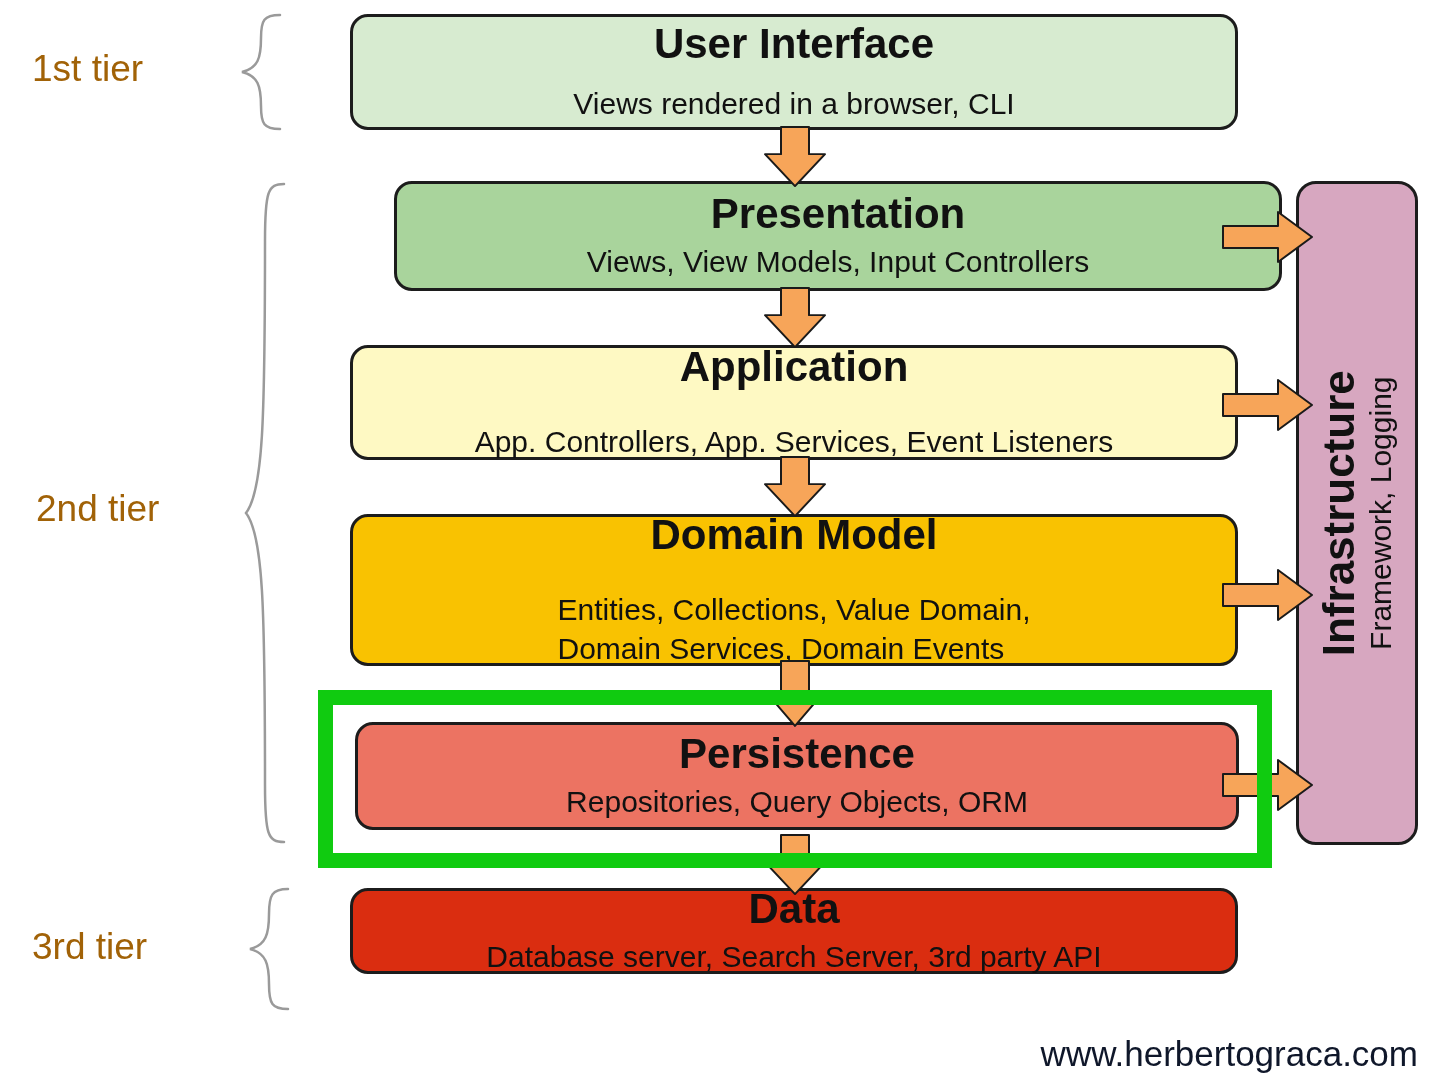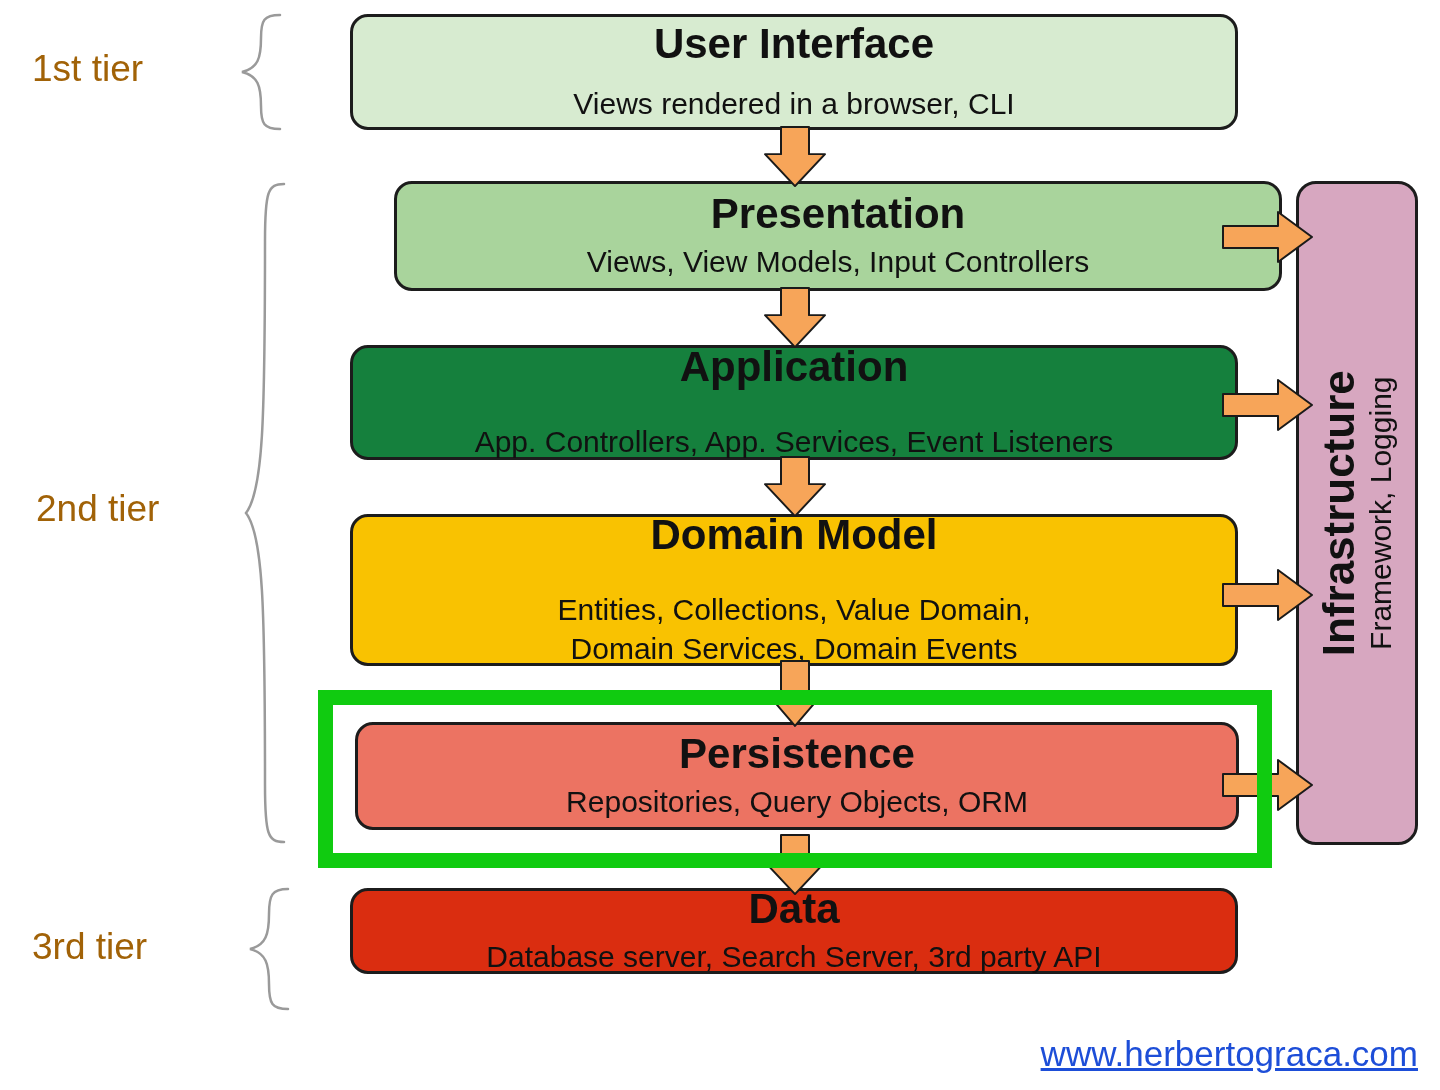--- a/index.html
+++ b/index.html
@@ -30,21 +30,21 @@
     font-size: 42px;
     font-weight: bold;
     color: #111111;
     line-height: 1.1;
     text-align: center;
   }
   .layer-subtitle {
     font-size: 30px;
     color: #111111;
     line-height: 1.3;
-    text-align: center;
+    text-align: left;
     white-space: pre-line;
     margin-top: 4px;
   }
   .layer-0 { top: 14px;  height: 116px; gap: 12px; }
   .layer-1 { top: 181px; height: 110px; margin-left: 44px; }
   .layer-2 { top: 345px; height: 115px; }
   .layer-3 { top: 514px; height: 152px; }
   .layer-4 { top: 722px; height: 108px; left: 355px; width: 884px; }
   .layer-5 { top: 888px; height: 86px; }
 
@@ -136,23 +136,22 @@
   .br-0 { left: 228px; top: 12px;  width: 60px; height: 120px; }
   .br-1 { left: 232px; top: 181px; width: 60px; height: 664px; }
   .br-2 { left: 236px; top: 886px; width: 60px; height: 126px; }
 
   
   .watermark {
     position: absolute;
     right: 22px;
     top: 1034px;
     font-size: 35px;
-    color: #1d4ed8;
-    z-index: 1;
-    text-decoration: underline;
+    color: #0f172a;
+    z-index: 1;
   }
 </style>
 </head>
 <body>
 
 <div id="canvas">
 
   <div class="tier-label tl-0">1st tier</div>
   <div class="tier-label tl-1">2nd tier</div>
   <div class="tier-label tl-2">3rd tier</div>
@@ -170,21 +169,21 @@
   <div class="layer layer-0" style="background-color: rgb(215, 235, 208);">
     <div class="layer-title">User Interface</div>
     <div class="layer-subtitle">Views rendered in a browser, CLI</div>
   </div>
 
   <div class="layer layer-1" style="background-color: rgb(169, 212, 156);">
     <div class="layer-title">Presentation</div>
     <div class="layer-subtitle">Views, View Models, Input Controllers</div>
   </div>
 
-  <div class="layer layer-2" style="background-color: #15803d; gap: 28px;">
+  <div class="layer layer-2" style="background-color: #fef9c3; gap: 28px;">
     <div class="layer-title">Application</div>
     <div class="layer-subtitle">App. Controllers, App. Services, Event Listeners</div>
   </div>
 
   <div class="layer layer-3" style="background-color: rgb(249, 194, 1); gap: 28px;">
     <div class="layer-title">Domain Model</div>
     <div class="layer-subtitle">Entities, Collections, Value Domain,
 Domain Services, Domain Events</div>
   </div>
 

